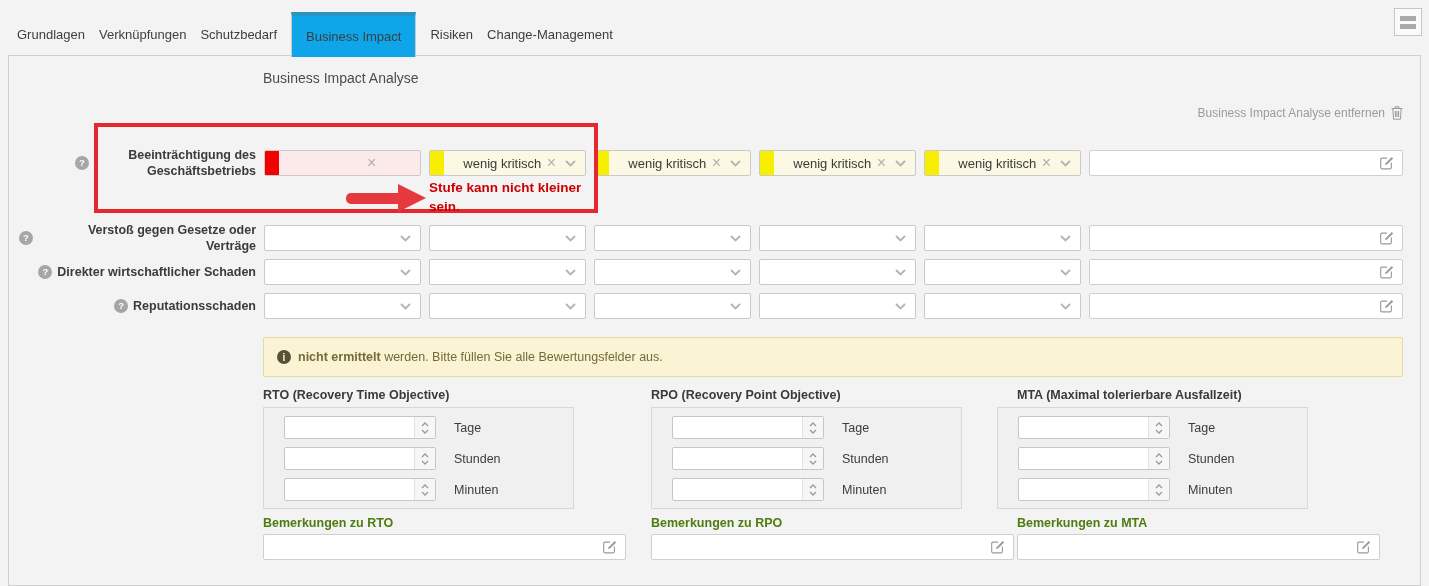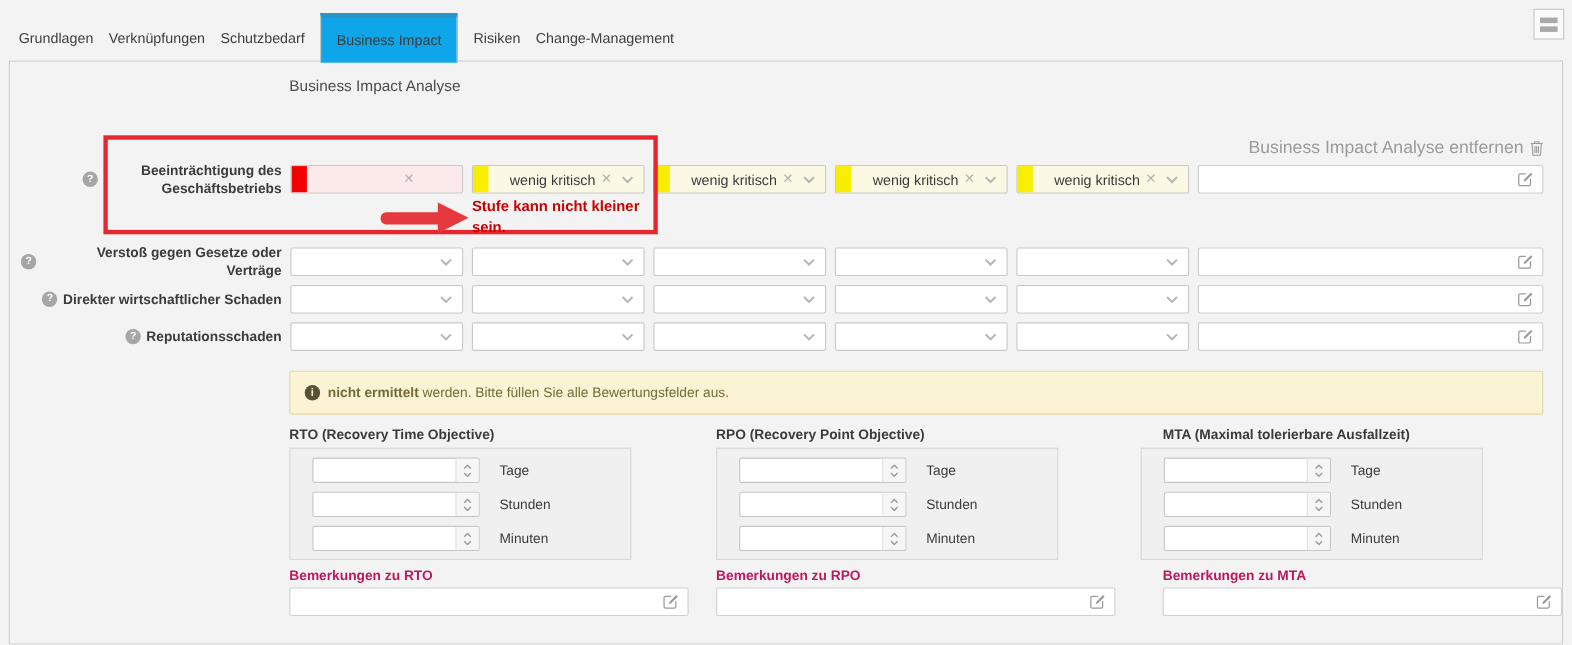--- a/index.html
+++ b/index.html
@@ -16,22 +16,22 @@
   
   .tabs{position:absolute;left:17px;top:12px;height:44px;display:flex;gap:14px;z-index:3;align-items:stretch;}
   .tab{font-size:13px;color:#3e3e3e;display:flex;align-items:center;cursor:pointer;white-space:nowrap;}
   .tab.active{border:1px solid #c9c9c9;border-bottom:none;border-top:4px solid #2a93c1;
     background:#0ea5e9;padding:0 14px;box-sizing:border-box;height:45px;}
 
   
   .panel{position:absolute;left:8px;right:8px;top:55px;bottom:0;border:1px solid #cfcfcf;
     background:#f3f3f3;box-sizing:border-box;z-index:1;}
   .title{position:absolute;left:254px;top:14px;font-size:14px;font-weight:400;color:#4c4c4c;margin:0;}
-  .remove{position:absolute;top:50px;right:17px;color:#9b9b9b;font-size:16px;display:flex;
-    gap:6px;align-items:center;cursor:pointer;margin-top:20px;}
+  .remove{position:absolute;top:50px;right:17px;color:#9b9b9b;font-size:12px;display:flex;
+    gap:6px;align-items:center;cursor:pointer;}
 
   
   .mrow{position:absolute;left:10px;right:17px;display:flex;align-items:center;}
   .mhead{top:72px;height:16px;align-items:flex-end;}
   .r1{top:94px;height:26px;}
   .r2{top:169px;height:26px;}
   .r3{top:203px;height:26px;}
   .r4{top:237px;height:26px;}
   .cell-label{width:245px;padding-right:8px;box-sizing:border-box;display:flex;
     justify-content:flex-end;align-items:center;gap:5px;text-align:right;
@@ -78,30 +78,30 @@
     padding:0 13px;box-sizing:border-box;font-size:12.5px;color:#756a38;}
   .alert .seg{white-space:pre-wrap;}
   .alert b{font-weight:700;}
   .info-ic{width:14px;height:14px;border-radius:50%;background:#585136;color:#faf3d4;font-size:10px;
     font-weight:700;display:inline-flex;align-items:center;justify-content:center;margin-right:7px;flex:none;}
 
   
   .sec-head{position:absolute;top:332px;font-size:12.5px;font-weight:700;color:#3a3a3a;}
   .sec-box{position:absolute;top:351px;width:311px;height:102px;border:1px solid #d8d8d8;
     background:#f0f0f0;box-sizing:border-box;padding:8px 0 0 20px;}
-  .left-rto{left:254px;} .left-rpo{left:642px;} .left-mta{left:1028px;padding-left:20px;}
+  .left-rto{left:254px;} .left-rpo{left:642px;} .left-mta{left:988px;padding-left:20px;}
   .spin-row{height:23px;display:flex;align-items:center;margin-bottom:8px;}
   .spinner{width:152px;height:23px;border:1px solid #c6c6c6;background:#fff;display:flex;
     box-sizing:border-box;border-radius:2px;}
   .spinner input{flex:1;border:none;outline:none;min-width:0;background:transparent;
     padding:0 6px;font:12.5px "Liberation Sans",sans-serif;color:#3b3b3b;}
   .spin-btns{width:20px;border-left:1px solid #e2e2e2;background:#f6f6f6;display:flex;
     flex-direction:column;align-items:center;justify-content:center;gap:2px;cursor:pointer;}
   .unit{margin-left:18px;font-size:12.5px;color:#3c3c3c;}
-  .rem-label{position:absolute;top:460px;font-size:12.5px;font-weight:700;color:#be185d;}
+  .rem-label{position:absolute;top:460px;font-size:12.5px;font-weight:700;color:#4d7c0f;}
   .rem-field{position:absolute;top:478px;width:363px;}
 </style>
 </head>
 <body>
 
 <div class="screen">
 
   <button class="win-menu">
     <span class="bar"></span>
     <span class="bar"></span>

